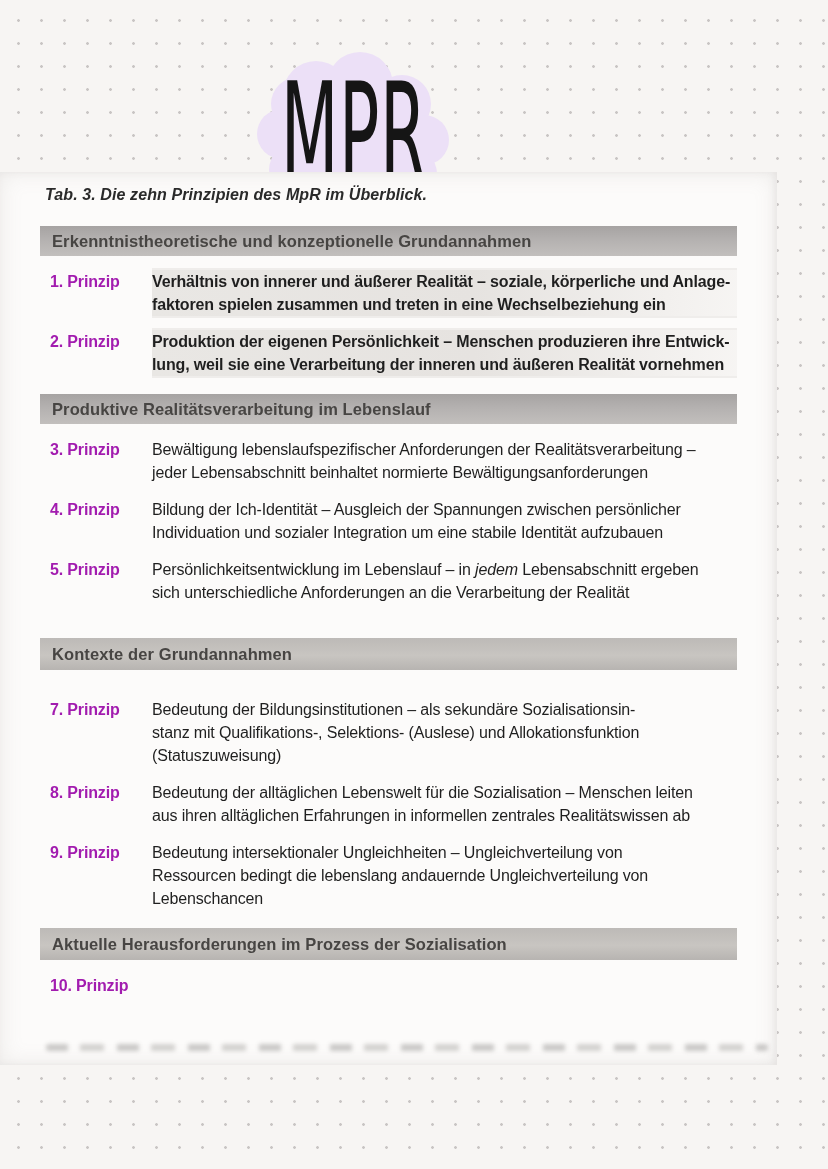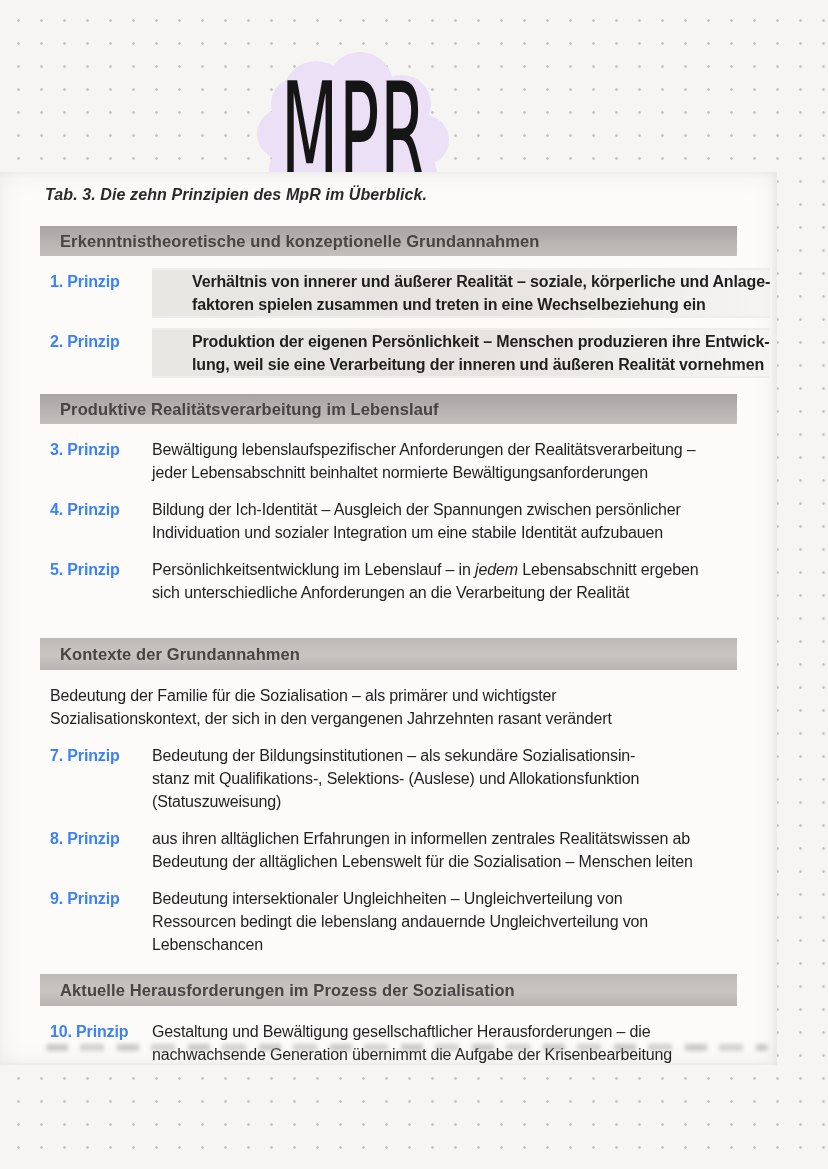--- a/index.html
+++ b/index.html
@@ -45,43 +45,42 @@
   }
   .caption{
     margin:14px 0 0 45px;height:22px;
     font-size:16px;font-weight:bold;font-style:italic;color:#2a2a2a;
     letter-spacing:0.1px;
   }
   .tbl{margin:6px 40px 0 40px;}
   .tbl-section .bar{
     margin-top:18px;height:30px;
     background:linear-gradient(180deg,var(--bar-top) 0%,#b4b1b0 45%,var(--bar-bottom) 100%);
-    display:flex;align-items:center;padding-left:20px;
+    display:flex;align-items:center;padding-left:12px;
   }
   .tbl-section:nth-of-type(3) .bar,
   .tbl-section:nth-of-type(4) .bar{
     background:linear-gradient(180deg,#bdbab7 0%,#c8c5c1 55%,#b7b4b1 100%);
     height:32px;
   }
   .tbl-section.gap{display:block;margin-top:34px;}
   .bar-label{font-size:16.5px;font-weight:bold;color:var(--bar-text);letter-spacing:0.1px;}
   .row{
     display:grid;grid-template-columns:102px 1fr;
     padding-left:10px;margin-top:14px;
     font-size:16px;line-height:23px;color:var(--body-text);
     letter-spacing:-0.15px;
   }
-  .row .label{font-weight:bold;color:#3b82f6;}
+  .row .label{font-weight:bold;color:#a21caf;}
   .row .text .line{white-space:nowrap;}
   .row .text em{font-style:italic;}
   .row.bold .text{font-weight:bold;}
   .row.hl .text{
     background:linear-gradient(90deg,var(--highlight) 0%,#e6e3e0 55%,rgba(236,233,230,0.35) 100%);
     box-shadow:0 -2px 0 rgba(233,231,228,0.7), 0 2px 0 rgba(233,231,228,0.7);
-    padding-left:40px;
   }
   .scan-smudge{
     position:absolute;left:46px;top:872px;width:722px;height:7px;
     background:repeating-linear-gradient(90deg,#8f8d8b 0 22px,transparent 22px 34px,#a3a19e 34px 58px,transparent 58px 71px);
     filter:blur(2px);opacity:0.45;border-radius:3px;
   }
 </style>
 </head>
 <body>
 
@@ -160,40 +159,36 @@
   </div>
 </div>
   </section>
 
   <section class="tbl-section gap">
     <div class="bar">
       <span class="bar-label">Kontexte der Grundannahmen</span>
     </div>
     <div class="rows">
   <div class="row">
-    <div class="text">
-              <div class="line"><span>Bedeutung der Familie für die Sozialisation – als primärer und wichtigster</span></div>
-              <div class="line"><span>Sozialisationskontext, der sich in den vergangenen Jahrzehnten rasant verändert</span></div>
-            </div>
   </div>
 
   <div class="row">
     <div class="label">7. Prinzip</div>
     <div class="text">
               <div class="line"><span>Bedeutung der Bildungsinstitutionen – als sekundäre Sozialisationsin-</span></div>
               <div class="line"><span>stanz mit Qualifikations-, Selektions- (Auslese) und Allokationsfunktion</span></div>
               <div class="line"><span>(Statuszuweisung)</span></div>
             </div>
   </div>
 
   <div class="row">
     <div class="label">8. Prinzip</div>
     <div class="text">
+              <div class="line"><span>Bedeutung der alltäglichen Lebenswelt für die Sozialisation – Menschen leiten</span></div>
               <div class="line"><span>aus ihren alltäglichen Erfahrungen in informellen zentrales Realitätswissen ab</span></div>
-              <div class="line"><span>Bedeutung der alltäglichen Lebenswelt für die Sozialisation – Menschen leiten</span></div>
             </div>
   </div>
 
   <div class="row">
     <div class="label">9. Prinzip</div>
     <div class="text">
               <div class="line"><span>Bedeutung intersektionaler Ungleichheiten – Ungleichverteilung von</span></div>
               <div class="line"><span>Ressourcen bedingt die lebenslang andauernde Ungleichverteilung von</span></div>
               <div class="line"><span>Lebenschancen</span></div>
             </div>
@@ -201,22 +196,18 @@
 </div>
   </section>
 
   <section class="tbl-section">
     <div class="bar">
       <span class="bar-label">Aktuelle Herausforderungen im Prozess der Sozialisation</span>
     </div>
     <div class="rows">
   <div class="row">
     <div class="label">10. Prinzip</div>
-    <div class="text">
-              <div class="line"><span>Gestaltung und Bewältigung gesellschaftlicher Herausforderungen – die</span></div>
-              <div class="line"><span>nachwachsende Generation übernimmt die Aufgabe der Krisenbearbeitung</span></div>
-            </div>
   </div>
 </div>
   </section>
 </div>
   <div class="scan-smudge"></div>
 </div>
 
 </body></html>

